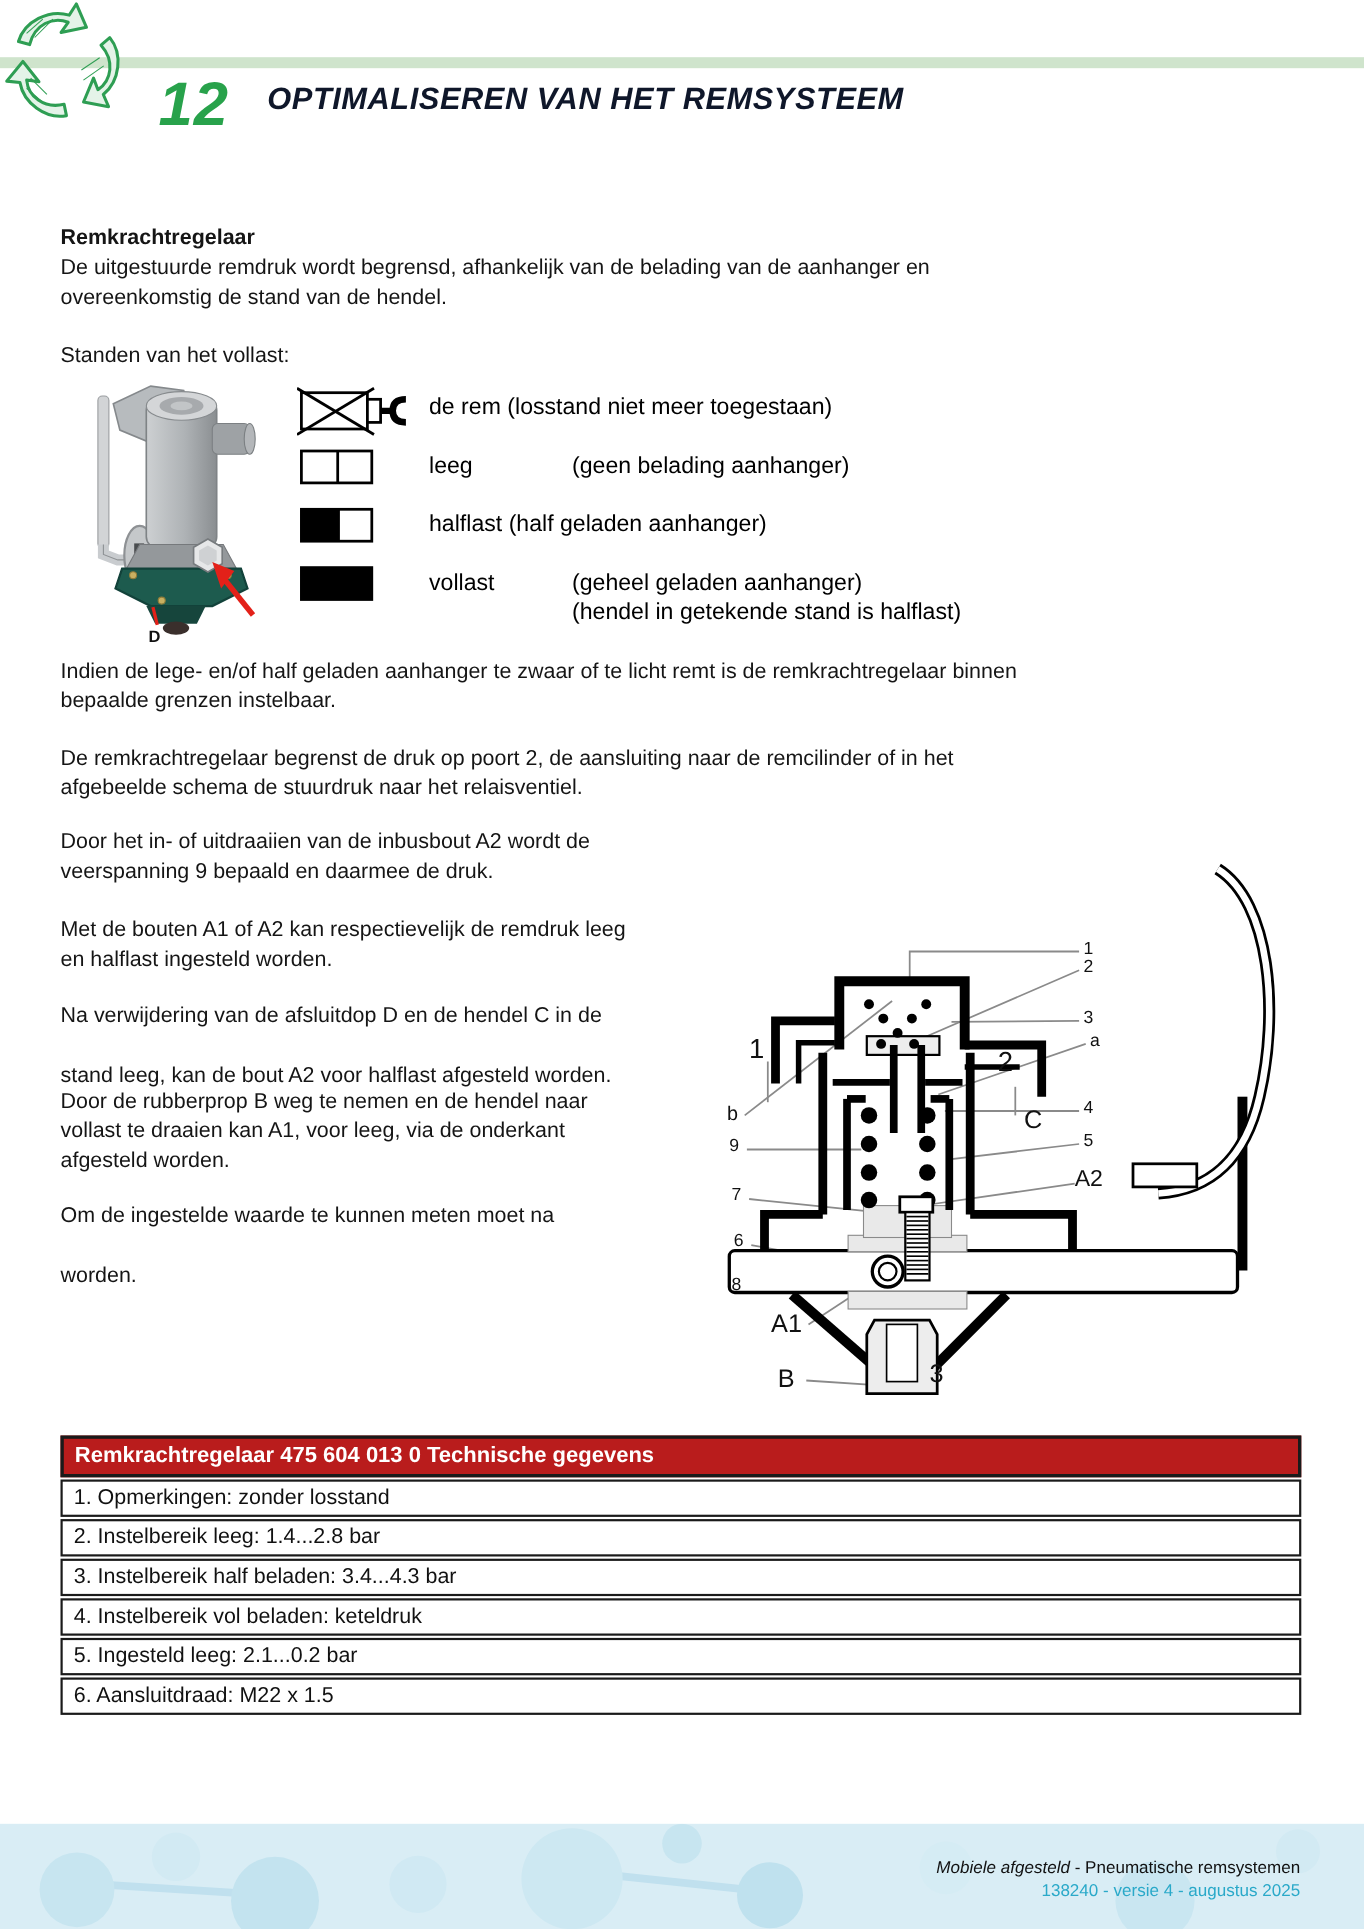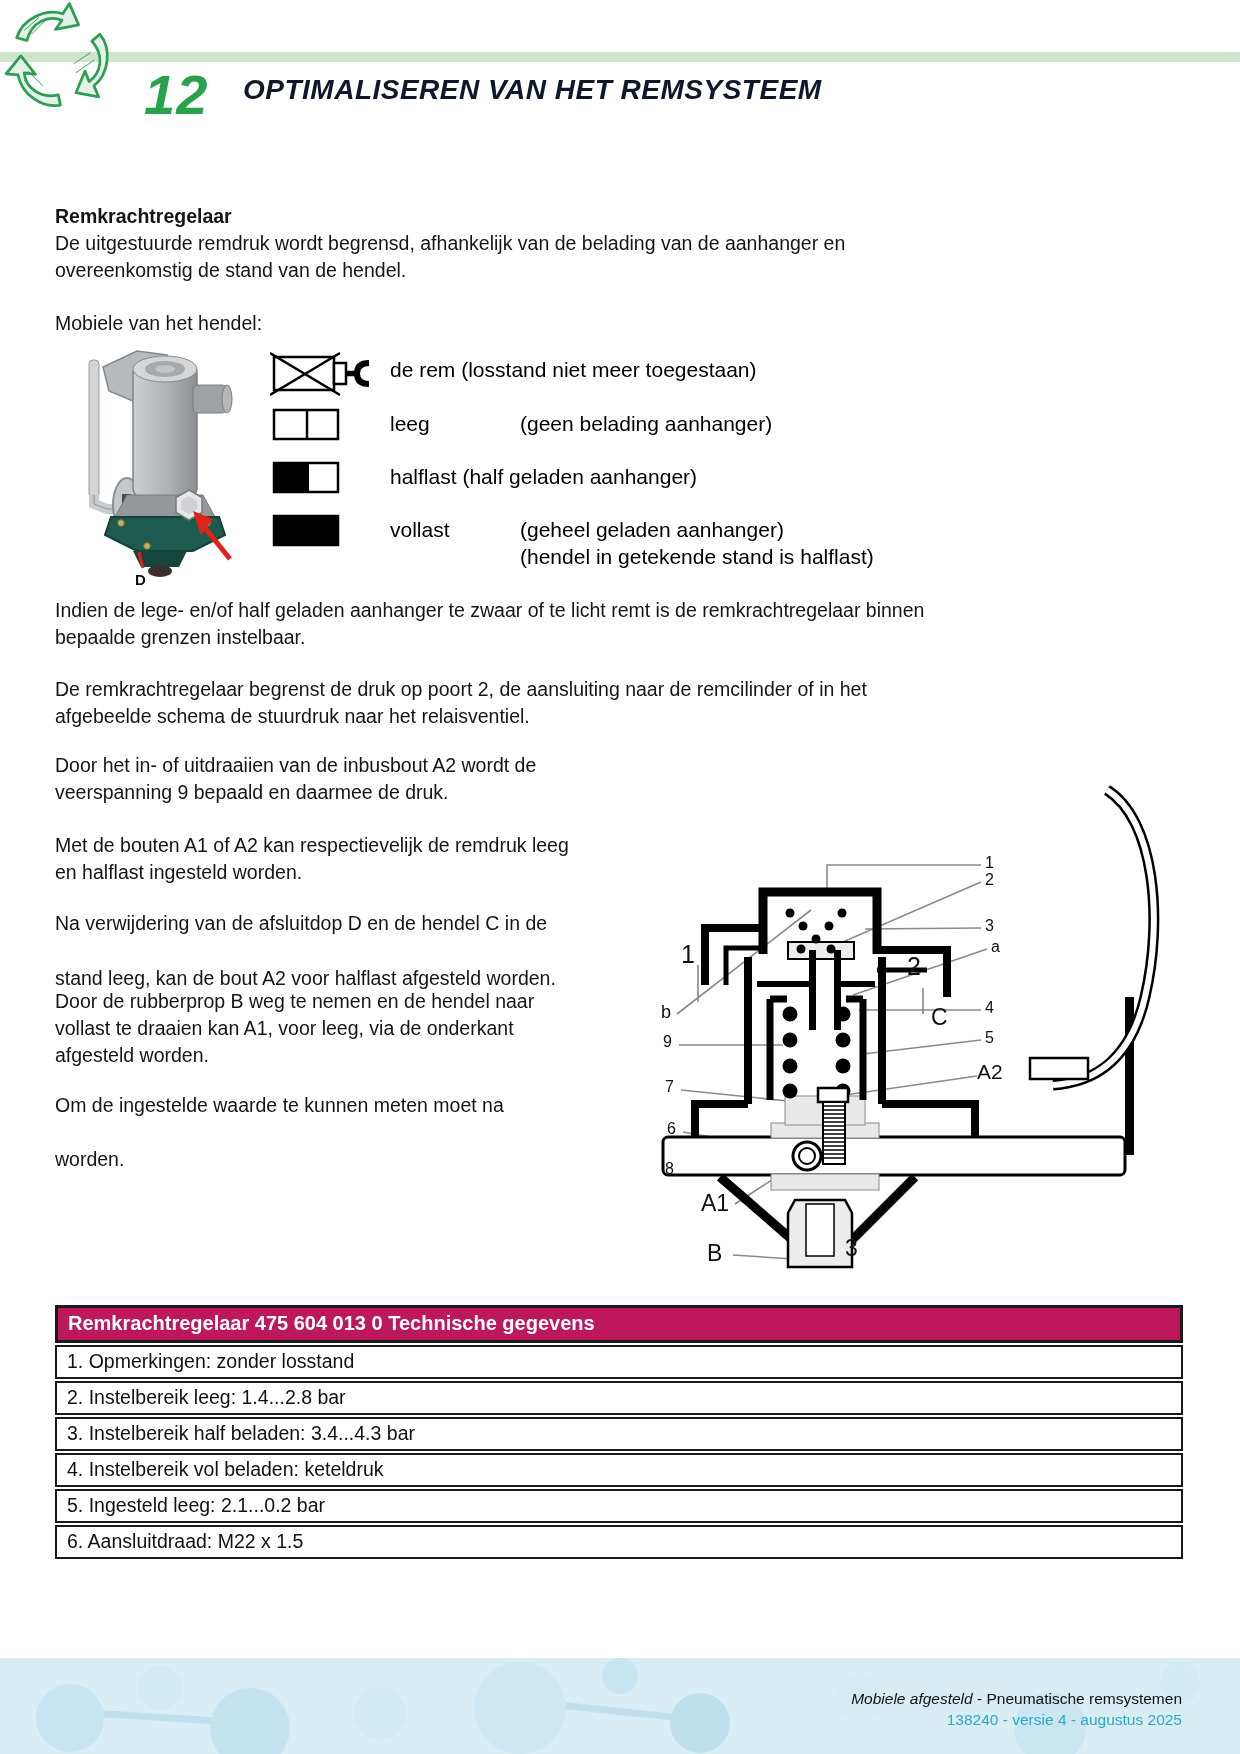--- a/index.html
+++ b/index.html
@@ -10,21 +10,21 @@
   .body-text{font-size:19.5px;line-height:27px;color:#151515;}
   .bold{font-weight:bold;}
   .band{left:0;top:52px;width:1240px;height:10px;background:#cfe4cc;}
   .chapnum{left:144px;top:62px;font-size:56px;font-weight:bold;font-style:italic;color:#28a24b;letter-spacing:1px;}
   .chaptitle{left:243px;top:74px;font-size:28px;font-weight:bold;font-style:italic;color:#0f172a;letter-spacing:0.5px;}
   .legend-term{font-size:21px;color:#000000;}
   .dlbl{font-size:16px;color:#111;}
   .dmed{font-size:23px;color:#111;}
   .dbig{font-size:25px;color:#111;}
   .spec-table{left:55px;top:1305px;width:1128px;}
-  .spec-header{background:#be185d;border:3px solid #1a1a1a;color:#fff;font-weight:bold;
+  .spec-header{background:#b91c1c;border:3px solid #1a1a1a;color:#fff;font-weight:bold;
                font-size:20px;padding:4px 10px 5px 10px;margin-bottom:2px;}
   .spec-row{background:#fff;border:2.5px solid #1a1a1a;font-size:19.5px;
             padding:3px 10px 4px 10px;margin-bottom:2px;}
   .footer-band{left:0;top:1658px;width:1240px;height:96px;background:#d9edf5;}
   .footer-page{left:28px;top:1772px;font-size:17px;color:#222;}
   .footer-right{right:58px;top:1690px;text-align:right;font-size:15.5px;color:#111;}
   .footer-version{color:#2aa9c9;margin-top:3px;}
   .photo-d{font-size:15px;font-weight:bold;color:#111;}
 </style>
 </head>
@@ -49,21 +49,21 @@
           <line x1="24" y1="84" x2="40" y2="98"></line>
       </g>
     </svg>
   </div>
   <div class="abs chapnum">12</div>
   <div class="abs chaptitle nowrap">OPTIMALISEREN VAN HET REMSYSTEEM</div>
 
   <div class="abs body-text bold nowrap" style="left:55px;top:203px;">Remkrachtregelaar</div>
   <div class="abs body-text nowrap" style="left:55px;top:230px;">De uitgestuurde remdruk wordt begrensd, afhankelijk van de belading van de aanhanger en</div>
   <div class="abs body-text nowrap" style="left:55px;top:257px;">overeenkomstig de stand van de hendel.</div>
-  <div class="abs body-text nowrap" style="left:55px;top:310px;">Mobiele van het hendel:</div>
+  <div class="abs body-text nowrap" style="left:55px;top:310px;">Standen van het vollast:</div>
 
   <div class="abs" style="left:75px;top:345px;width:175px;height:250px;">
     <svg width="175" height="250" viewBox="0 0 175 250">
       <defs>
         <linearGradient id="gbody" x1="0" y1="0" x2="1" y2="0">
           <stop offset="0" stop-color="#cdd0d2"></stop>
             <stop offset="0.55" stop-color="#aeb2b5"></stop>
             <stop offset="1" stop-color="#8a8e91"></stop>
         </linearGradient>
       </defs>

